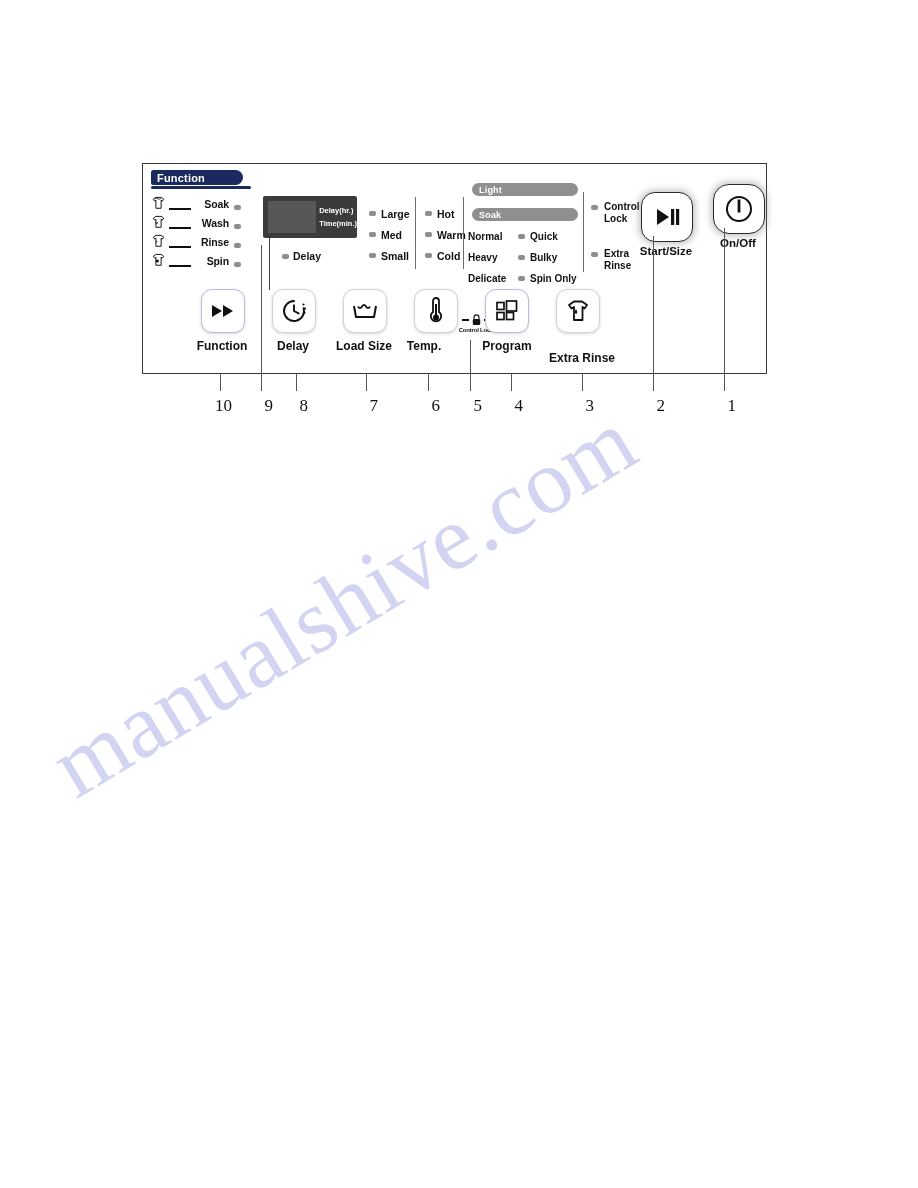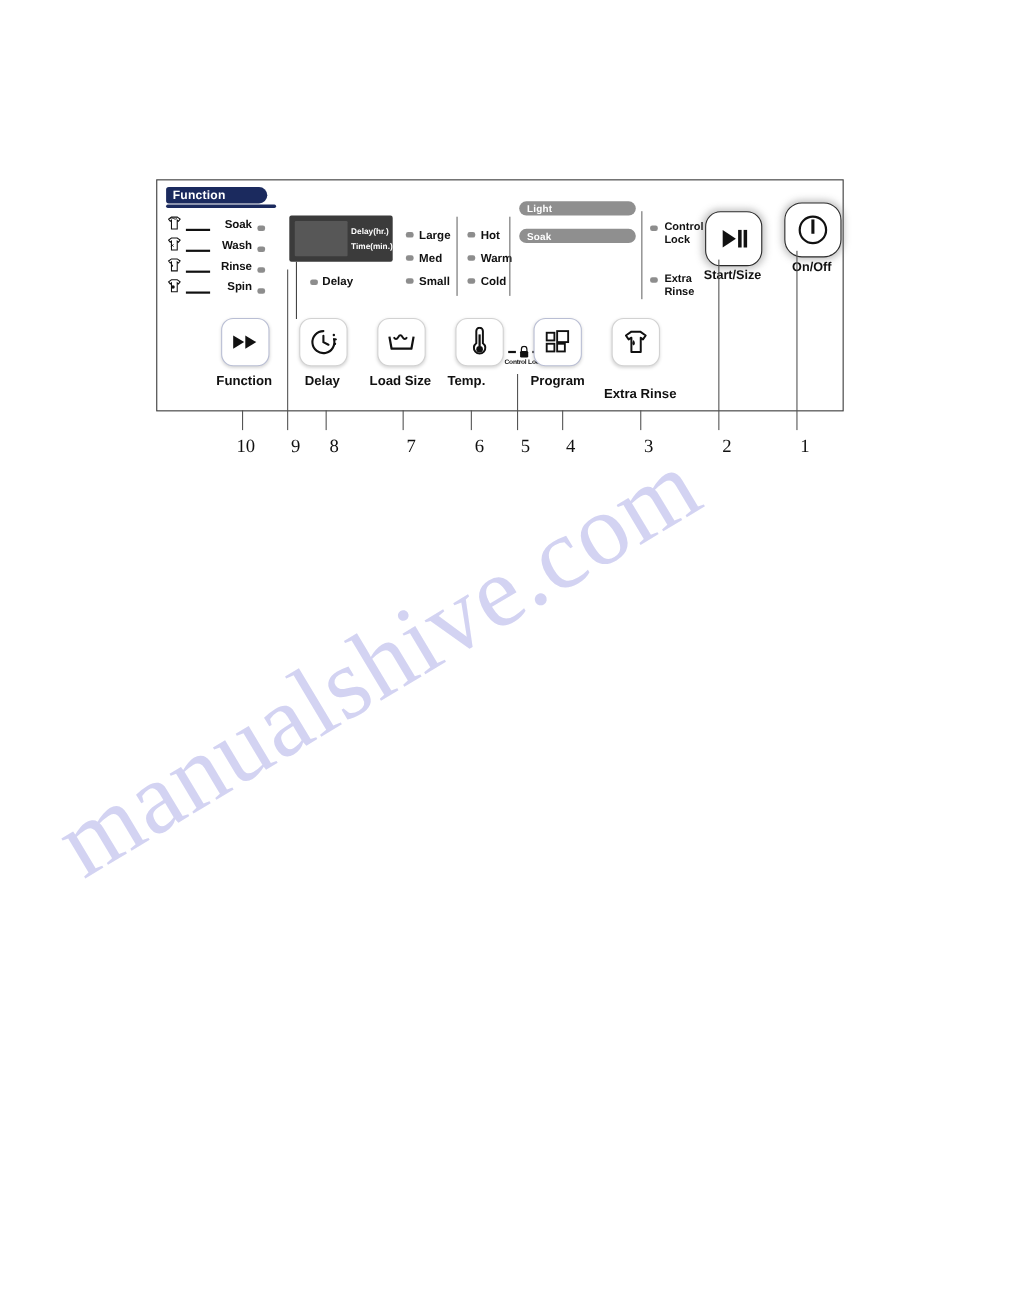--- a/index.html
+++ b/index.html
@@ -284,20 +284,37 @@
       <span class="led" style="margin-left:0"></span>
       <span class="lbl">Cold</span>
     </div>
   </div>
 
   <div id="program-col">
     <div class="pill-row">
       <span class="pill">Light</span>
       <span class="pill">Soak</span>
     </div>
+    <div class="prog-rows">
+      <div class="prog-row">
+        <span class="prog-left">Normal</span>
+        <span class="led"></span>
+        <span class="prog-right">Quick</span>
+      </div>
+      <div class="prog-row">
+        <span class="prog-left">Heavy</span>
+        <span class="led"></span>
+        <span class="prog-right">Bulky</span>
+      </div>
+      <div class="prog-row">
+        <span class="prog-left">Delicate</span>
+        <span class="led"></span>
+        <span class="prog-right">Spin Only</span>
+      </div>
+    </div>
   </div>
 
   <div id="lockrinse-col">
     <div class="lr-row">
       <span class="led"></span>
       <span class="lr-text">
         <span>Control</span><br>
         <span>Lock</span>
       </span>
     </div>

